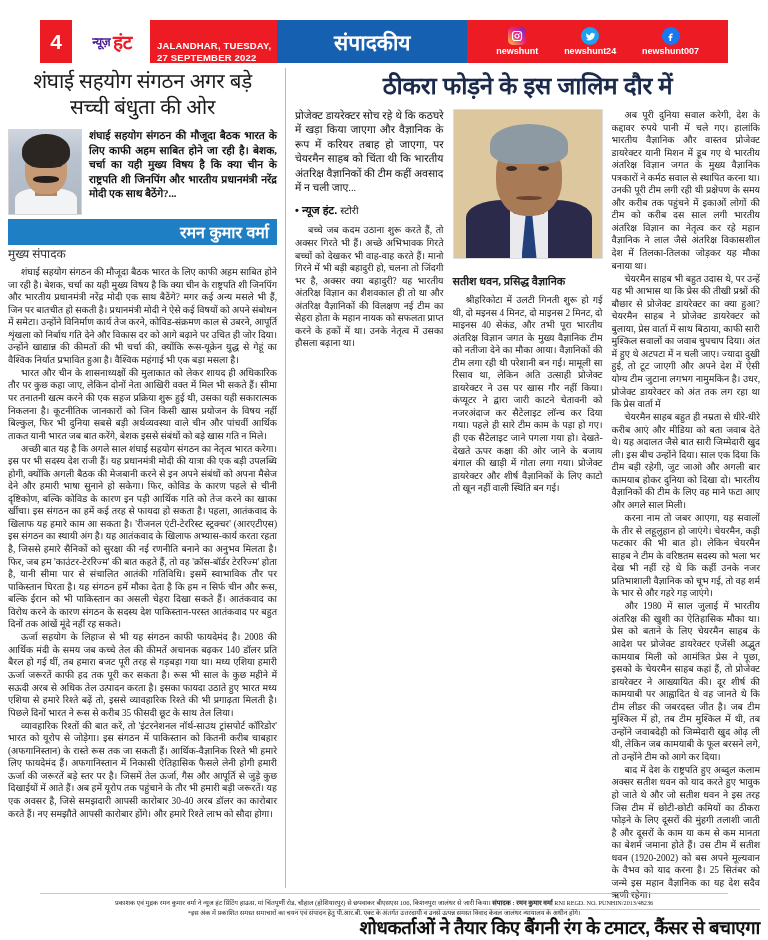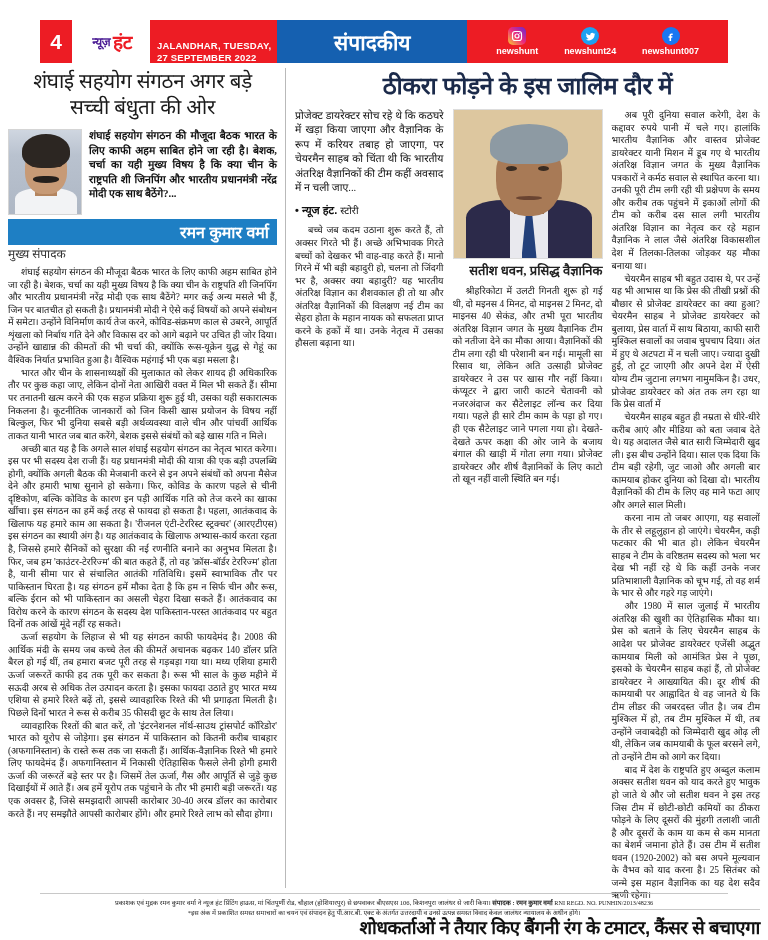--- a/index.html
+++ b/index.html
@@ -251,24 +251,24 @@
     position: absolute; top: 56px; width: 11px; height: 5px;
     background: #3a2c22; border-radius: 50%;
   }
   .sci-photo .eyeL2 { left: 52px; }
   .sci-photo .eyeR2 { left: 84px; }
   .sci-photo .mouth2 {
     position: absolute; left: 62px; top: 86px; width: 26px; height: 4px;
     background: #6a4431; border-radius: 50%;
   }
   .photo-cap {
-    font-size: 13px;
-    text-align: right;
-    font-weight: bold;
-    margin-top: 2px;
+    font-size: 11px;
+    text-align: left;
+    font-weight: bold;
+    margin-top: 14px;
     color: #222;
   }
   .hr-rule { border: 0; border-top: 1px solid #c9c9c9; margin: 7px 0 6px 0; }
 
   
   .b-head {
     font-family: "Liberation Sans", sans-serif;
     font-weight: bold;
     font-size: 18.5px;
     color: #111;

